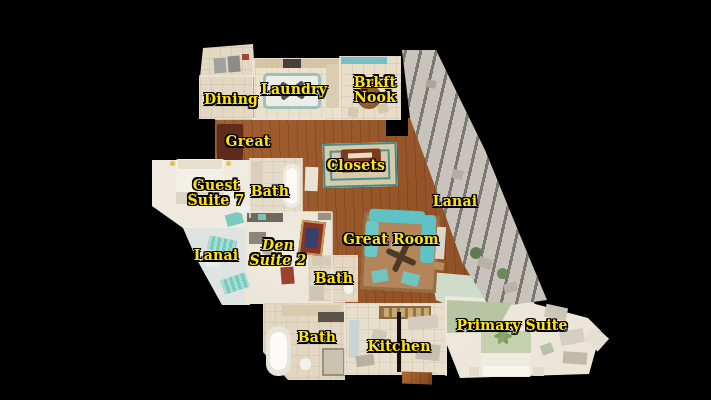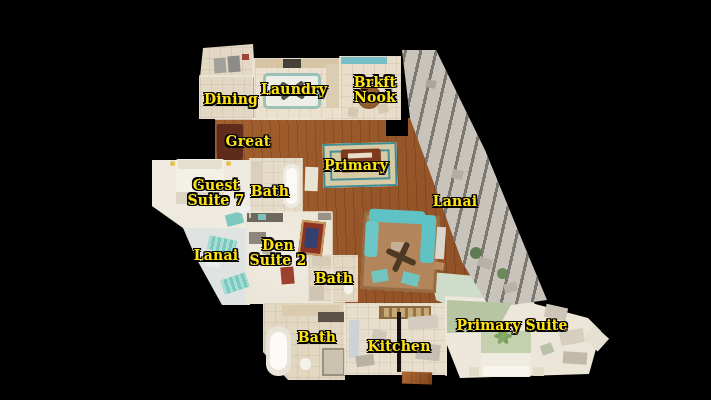--- a/index.html
+++ b/index.html
@@ -168,26 +168,27 @@
   <div class="wall" style="left:331px;top:212px;width:2px;height:92px;"></div>
   <div class="wall" style="left:263px;top:301px;width:82px;height:2px;"></div>
   <div class="wall" style="left:344px;top:305px;width:2px;height:70px;"></div>
   <div class="wall" style="left:445px;top:300px;width:2px;height:76px;"></div>
 
   <div class="lbl" style="left:231px;top:100px;">Dining</div>
   <div class="lbl" style="left:294px;top:90px;">Laundry</div>
   <div class="lbl" style="left:375px;top:90px;">Brkft
 Nook</div>
   <div class="lbl" style="left:248px;top:142px;">Great</div>
-  <div class="lbl" style="left:356px;top:166px;">Primary</div>
+  <div class="lbl" style="left:356px;top:166px;">Closets</div>
   <div class="lbl" style="left:216px;top:193px;">Guest
 Suite 7</div>
   <div class="lbl" style="left:270px;top:192px;">Bath</div>
   <div class="lbl" style="left:455px;top:202px;">Lanai</div>
+  <div class="lbl" style="left:391px;top:240px;">Great Room</div>
   <div class="lbl" style="left:216px;top:256px;">Lanai</div>
-  <div class="lbl" style="left:278px;top:253px;">Den
+  <div class="lbl" style="left:278px;top:253px;font-style:italic;">Den
 Suite 2</div>
   <div class="lbl" style="left:334px;top:279px;">Bath</div>
   <div class="lbl" style="left:317px;top:338px;">Bath</div>
   <div class="lbl" style="left:399px;top:347px;">Kitchen</div>
   <div class="lbl" style="left:493px;top:326px;padding-left:38px;">Primary Suite</div>
 
 </div>
 
 </body></html>

